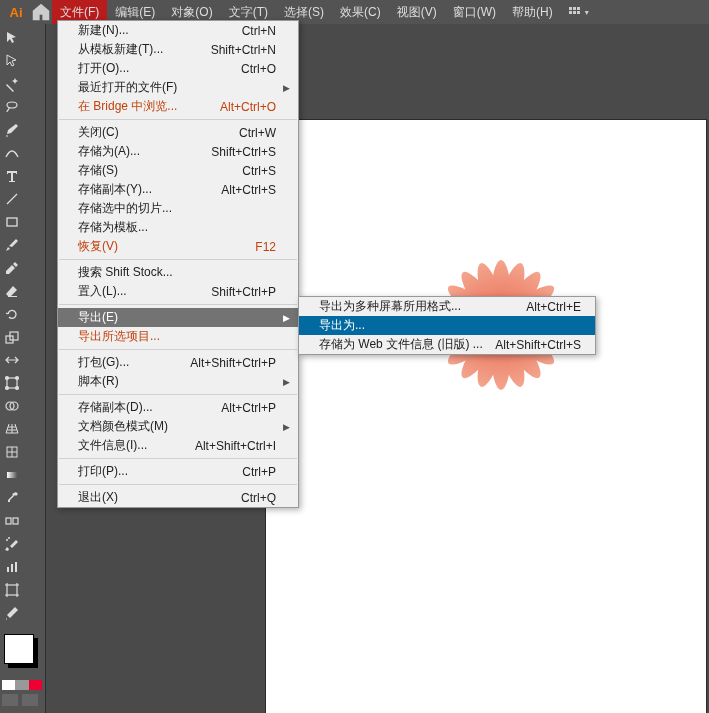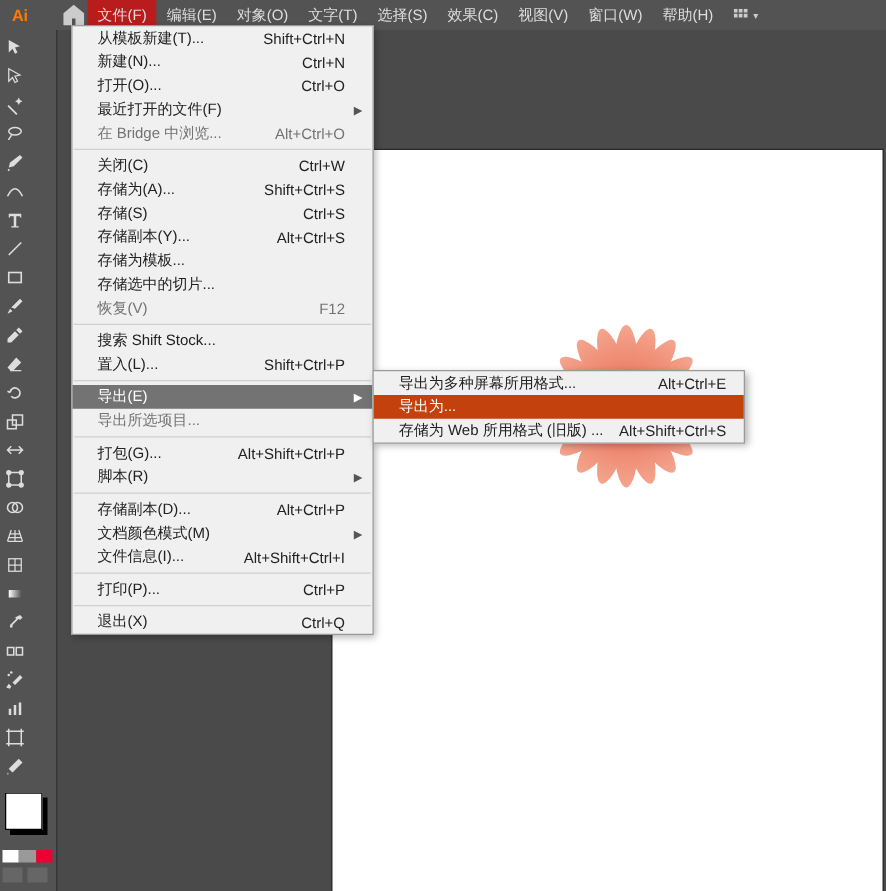--- a/index.html
+++ b/index.html
@@ -1,45 +1,45 @@
 <!DOCTYPE html>
 <html><head>
 <meta charset="utf-8">
 <style>
 *{margin:0;padding:0;box-sizing:border-box;font-family:"Microsoft YaHei",sans-serif;font-size:12px;-webkit-font-smoothing:antialiased}
 body{background:#4a4a4a;width:709px;height:713px;overflow:hidden;position:relative}
 .menubar{height:24px;background:#535353;display:flex;align-items:center;padding-left:4px;color:#ddd}
-.logo{width:24px;height:24px;display:flex;align-items:center;justify-content:center;color:#ff7b00;font-weight:bold;font-size:13px;margin-right:20px}
+.logo{width:24px;height:24px;display:flex;align-items:center;justify-content:center;color:#ff7b00;font-weight:bold;font-size:13px;margin-right:2px}
 .home-ico{width:22px;display:flex;align-items:center;justify-content:center;color:#ccc}
 .menu-item{padding:0 8px;height:24px;line-height:24px;color:#ddd;cursor:default}
 .menu-item.active{background:#b91c1c}
 .grid-ico{margin-left:8px;display:flex;align-items:center;color:#ccc}
 .toolbar{position:absolute;left:0;top:24px;width:46px;bottom:0;background:#535353;border-right:1px solid #2e2e2e;display:flex;flex-wrap:wrap;align-content:flex-start;padding-top:2px}
 .tool{width:23px;height:23px;display:flex;align-items:center;justify-content:center;color:#ddd;position:relative}
 .tool svg{width:16px;height:16px}
 .swatch{width:30px;height:30px;margin:6px 0 0 4px;background:#fff;border:1px solid #000;box-shadow:4px 4px 0 #000}
 .colorbar{width:40px;height:10px;margin:16px 0 0 2px;display:flex}
 .colorbar div{flex:1}
 .smalls{width:40px;margin:4px 0 0 2px;display:flex;gap:4px}
 .smalls div{width:16px;height:12px;background:#666}
 .canvas{position:absolute;left:56px;top:24px;right:0;bottom:0;background:#4a4a4a}
 .artboard{position:absolute;left:210px;top:96px;width:440px;height:600px;background:#fff;box-shadow:0 0 0 1px #2a2a2a}
 .flower{position:absolute;left:170px;top:140px;width:130px;height:130px}
 .petal{position:absolute;left:55px;top:0;width:20px;height:65px;background:linear-gradient(to top,#e8674f,#f4a58e);border-radius:50% 50% 50% 50%/60% 60% 40% 40%;transform-origin:50% 100%}
 .flower-center{position:absolute;left:50px;top:50px;width:30px;height:30px;border-radius:50%;background:radial-gradient(circle,#2a1a0e 40%,#4a3520 70%)}
 .dropdown{position:absolute;left:57px;top:20px;width:242px;background:#f0f0f0;border:1px solid #999;box-shadow:2px 2px 6px rgba(0,0,0,.3);z-index:10}
 .dd-item{display:flex;justify-content:space-between;align-items:center;height:19px;padding:0 22px 0 20px;color:#222;cursor:default;position:relative}
-.dd-item.disabled{color:#737373}
+.dd-item.disabled{color:#c2410c}
 .dd-item.highlight{background:#737373;color:#fff}
 .dd-item .arrow{position:absolute;right:8px;font-size:9px;color:#555}
 .dd-item.highlight .arrow{color:#fff}
 .dd-sep{height:1px;background:#d0d0d0;margin:3px 1px}
 .submenu{position:absolute;left:298px;top:296px;width:298px;background:#f0f0f0;border:1px solid #999;box-shadow:2px 2px 6px rgba(0,0,0,.3);z-index:11}
 .sm-item{display:flex;justify-content:space-between;align-items:center;height:19px;padding:0 14px 0 20px;color:#222;cursor:default}
-.sm-item.highlight{background:#c2410c;color:#fff}
+.sm-item.highlight{background:#0369a1;color:#fff}
 </style>
 </head>
 <body>
 
 <div class="menubar">
   <div class="logo">Ai</div>
   <div class="home-ico">
     <svg viewBox="0 0 16 16" fill="currentColor">
         <path d="M8 2l6 5v7H9v-4H7v4H2V7z"></path>
       </svg>
@@ -255,26 +255,26 @@
           <div class="petal" style="transform: rotate(324deg);"></div>
           <div class="petal" style="transform: rotate(342deg);"></div>
         </div>
       <div class="flower-center"></div>
     </div>
   </div>
 </div>
 
 <div class="dropdown" id="file-menu">
     <div class="dd-item">
+      <span>新建(N)...</span>
+      <span>Ctrl+N</span>
+    </div>
+    <div class="dd-item">
       <span>从模板新建(T)...</span>
       <span>Shift+Ctrl+N</span>
-    </div>
-    <div class="dd-item">
-      <span>新建(N)...</span>
-      <span>Ctrl+N</span>
     </div>
     <div class="dd-item">
       <span>打开(O)...</span>
       <span>Ctrl+O</span>
     </div>
     <div class="dd-item">
       <span>最近打开的文件(F)</span>
       <span class="arrow">▶</span>
     </div>
     <div class="dd-item disabled">
@@ -292,24 +292,24 @@
     </div>
     <div class="dd-item">
       <span>存储(S)</span>
       <span>Ctrl+S</span>
     </div>
     <div class="dd-item">
       <span>存储副本(Y)...</span>
       <span>Alt+Ctrl+S</span>
     </div>
     <div class="dd-item">
+      <span>存储选中的切片...</span>
+    </div>
+    <div class="dd-item">
       <span>存储为模板...</span>
-    </div>
-    <div class="dd-item">
-      <span>存储选中的切片...</span>
     </div>
     <div class="dd-item disabled">
       <span>恢复(V)</span>
       <span>F12</span>
     </div>
     <div class="dd-sep"></div>
     <div class="dd-item">
       <span>搜索 Shift Stock...</span>
     </div>
     <div class="dd-item">
@@ -359,16 +359,16 @@
   </div>
 <div class="submenu" id="export-sub">
     <div class="sm-item">
       <span>导出为多种屏幕所用格式...</span>
       <span>Alt+Ctrl+E</span>
     </div>
     <div class="sm-item highlight">
       <span>导出为...</span>
     </div>
     <div class="sm-item">
-      <span>存储为 Web 所用格式 (旧版) ...</span>
+      <span>存储为 Web 文件信息 (旧版) ...</span>
       <span>Alt+Shift+Ctrl+S</span>
     </div>
   </div>
 
 </body></html>

